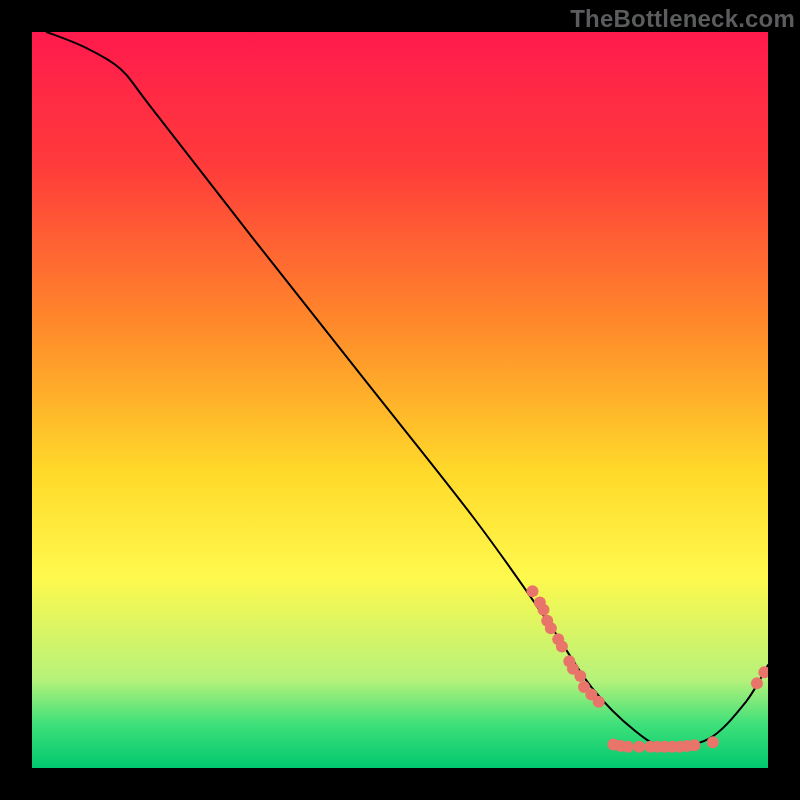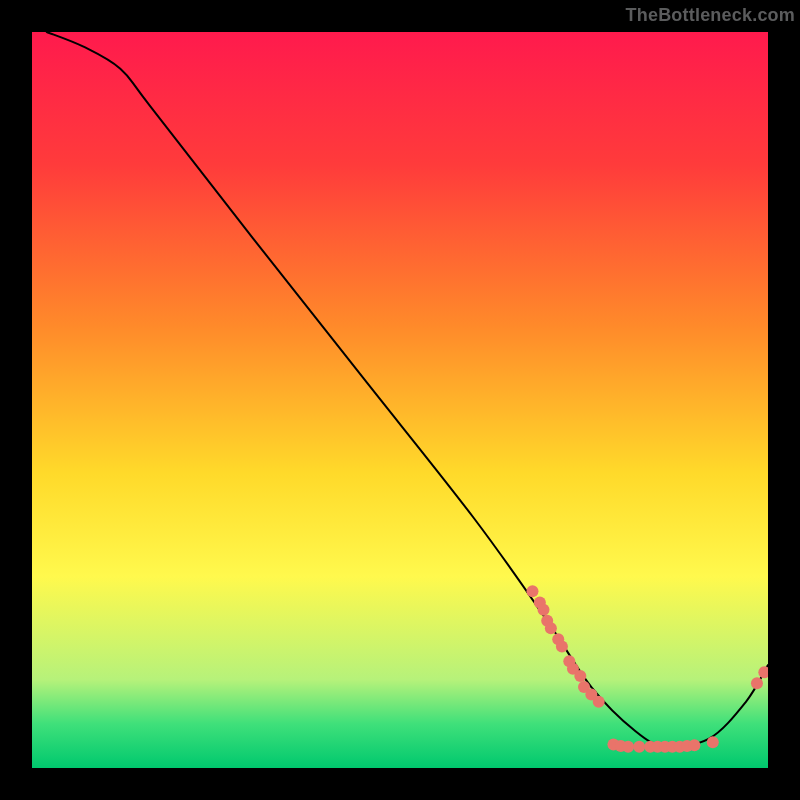--- a/index.html
+++ b/index.html
@@ -27,21 +27,21 @@
   svg {
     display: block;
     width: 100%;
     height: 100%;
   }
   .watermark {
     position: absolute;
     top: 5px;
     right: 5px;
     font-family: Arial, Helvetica, sans-serif;
-    font-size: 18px;
+    font-size: 24px;
     font-weight: 600;
     color: #5b5c5d;
     letter-spacing: 0.2px;
     user-select: none;
   }
 </style>
 </head>
 <body>
 
 <div class="frame">

